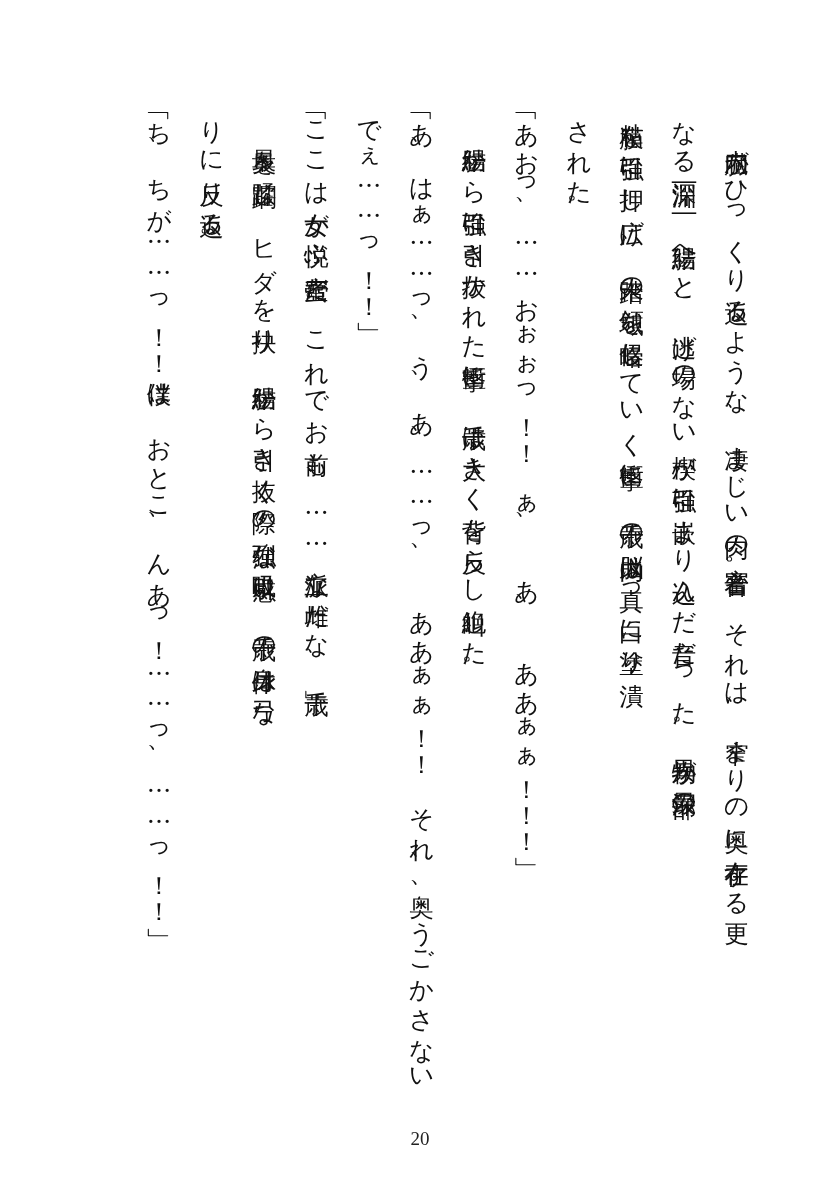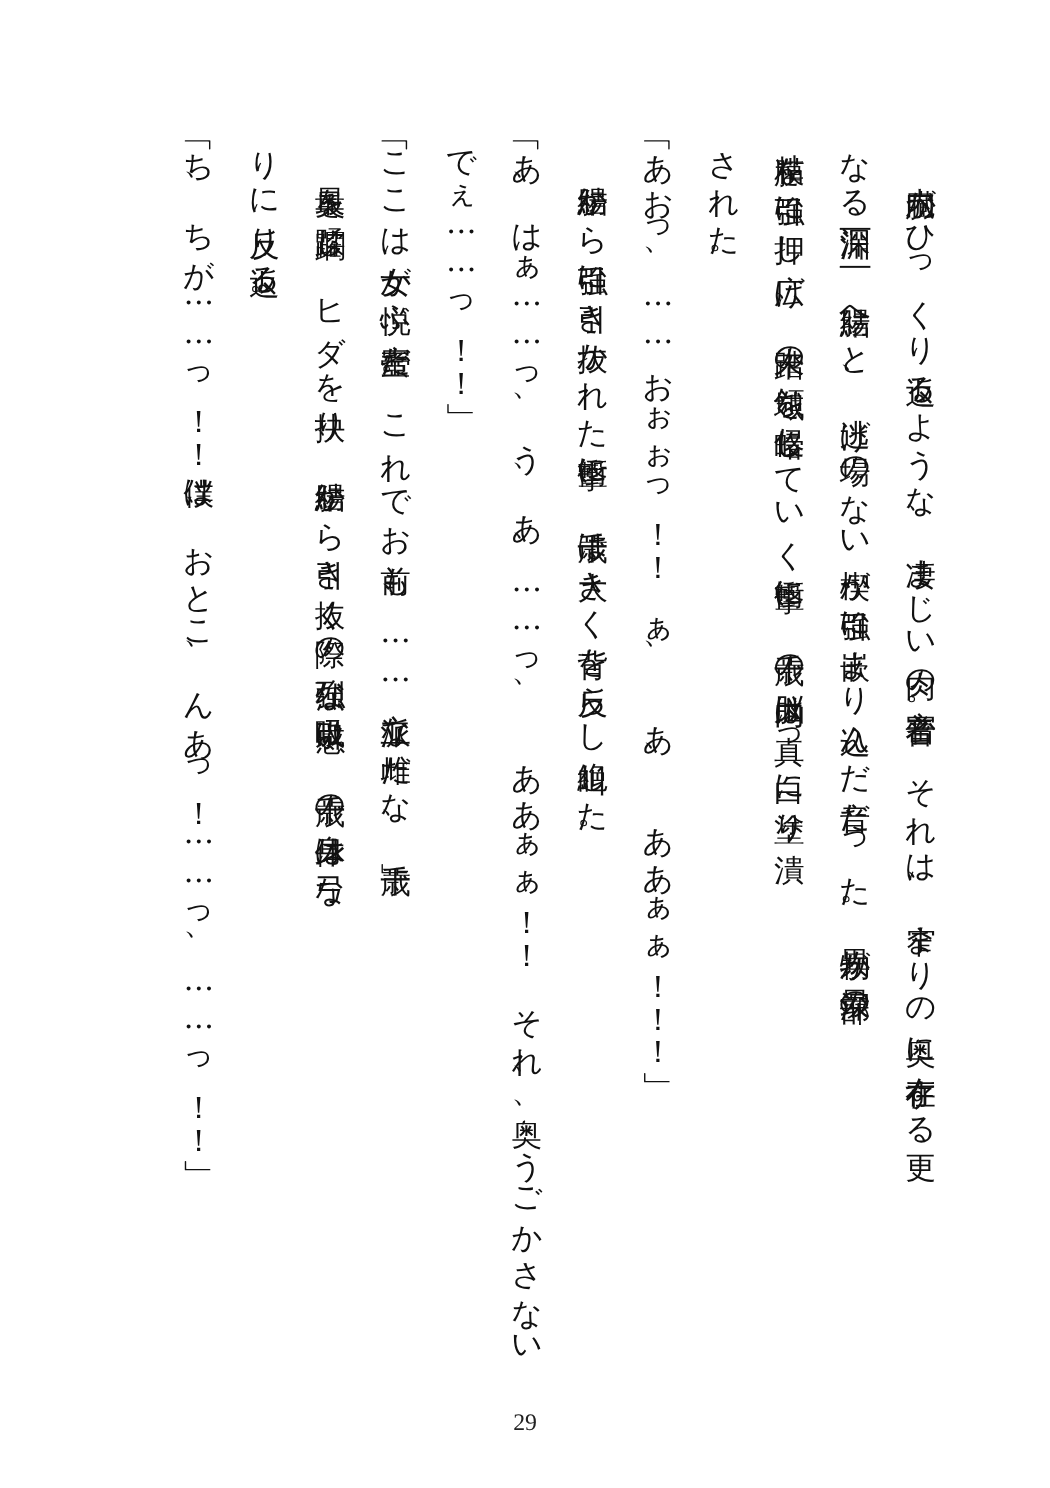--- a/index.html
+++ b/index.html
@@ -55,13 +55,13 @@
   <p class="line">「あ゙おっ、……お゙ぉぉっ！！　ぁ、　あ゙、　あ゙あ゙ぁぁ！！！」</p>
   <p class="line">　結腸から強引に引き抜かれた衝撃に、千歳は大きく背を反らし絶叫した。</p>
   <p class="line">「あ゙、はぁ……っ、う、あ、……っ、　あ゙あ゙ぁぁ！！　それ、奥、うごかさない</p>
   <p class="line">でぇ……っ！！」</p>
   <p class="line">「ここは女が悦ぶ蜜壺だ。これでお前も、……立派な雌だな、千歳」</p>
   <p class="line">　最奥を蹂躙し、ヒダを抉り、結腸から引き抜く際の強烈な吸引感に、千歳の身体は弓な</p>
   <p class="line">りに反り返る。</p>
   <p class="line">「ち、ちが……っ！！僕は、おとこ、んあっ！……っ、……っ！！」</p>
 </div>
 
-<div class="page-number">29</div>
+<div class="page-number">20</div>
 
 </body></html>

